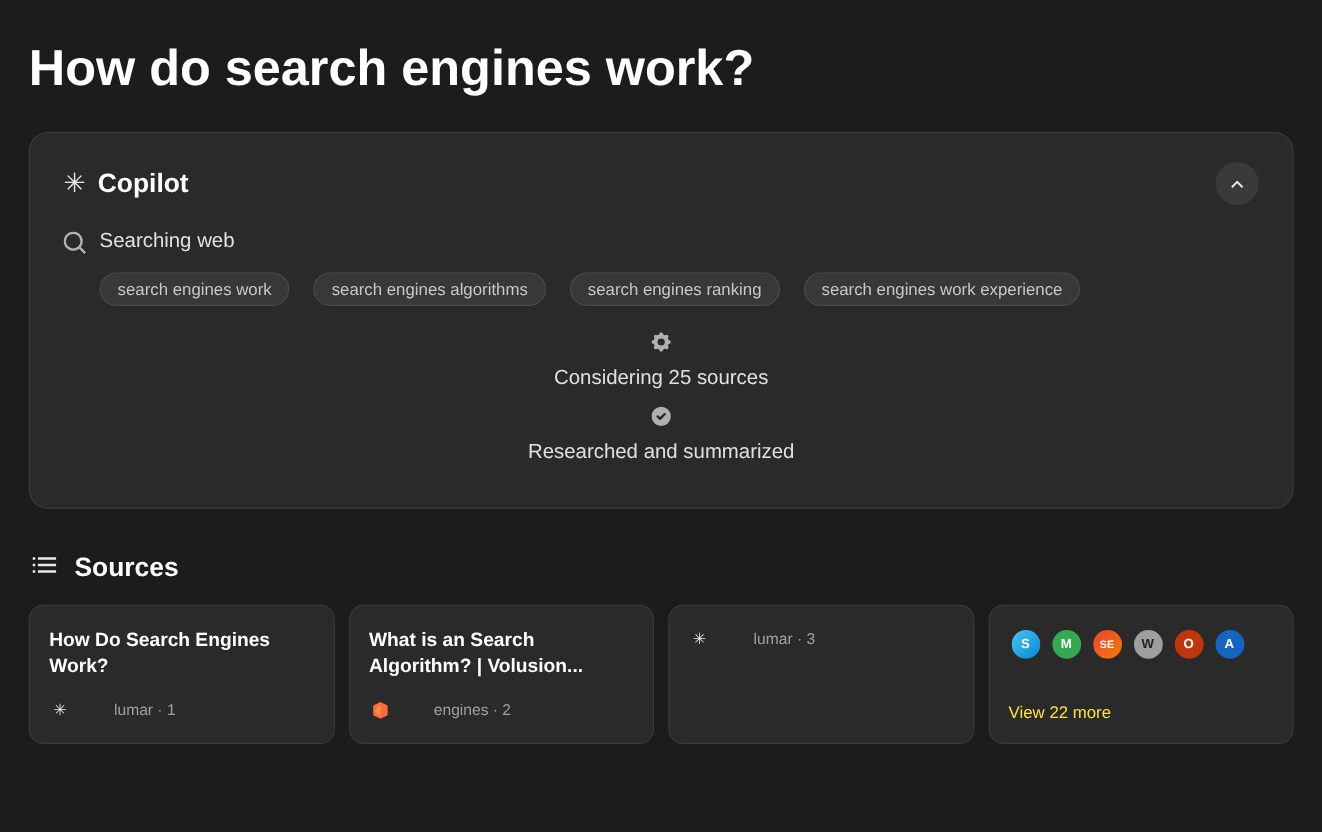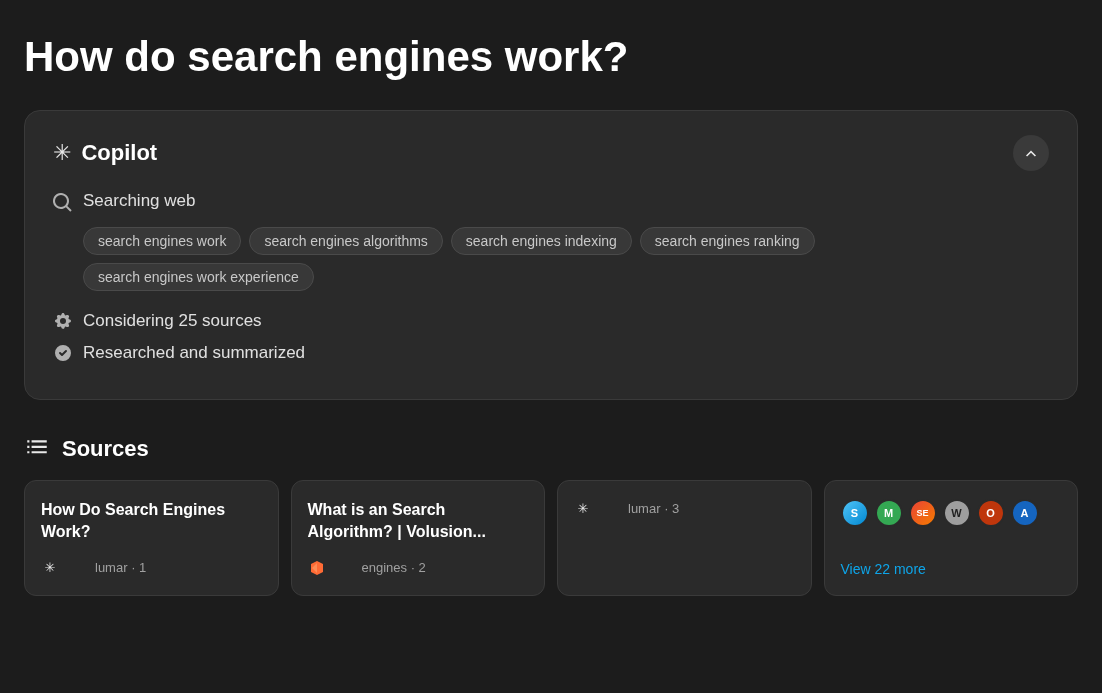--- a/index.html
+++ b/index.html
@@ -79,40 +79,41 @@
 
     .searching-text {
       font-size: 17px;
       color: #e0e0e0;
       font-weight: 500;
     }
 
     .tags-container {
       display: flex;
       flex-wrap: wrap;
-      gap: 8px;
+      gap: 20px;
       margin-left: 30px;
       margin-bottom: 20px;
     }
 
     .tag {
       background-color: #383838;
       border: 1px solid #4a4a4a;
       border-radius: 20px;
       padding: 5px 14px;
       font-size: 14px;
       color: #c8c8c8;
       cursor: pointer;
     }
 
     .status-row {
       display: flex;
       align-items: center;
       gap: 10px;
       margin-bottom: 12px;
+      flex-direction: column;
     }
 
     .status-icon {
       width: 20px;
       height: 20px;
       color: #b0b0b0;
       flex-shrink: 0;
     }
 
     .status-text {
@@ -203,21 +204,21 @@
       display: flex;
       align-items: center;
       justify-content: center;
       font-size: 11px;
       font-weight: bold;
       color: white;
     }
 
     .view-more-text {
       font-size: 14px;
-      color: #0ea5e9;
+      color: #fde047;
       font-weight: 500;
     }
   </style>
 </head>
 <body>
 
 <h1 class="page-title">How do search engines work?</h1>
 
 <div class="copilot-card">
   <div class="copilot-header">
@@ -235,21 +236,20 @@
   <div class="searching-row">
     <svg class="search-icon-sm" viewBox="0 0 20 20" fill="currentColor">
       <path fill-rule="evenodd" d="M12.9 14.32a8 8 0 111.41-1.41l4.38 4.37-1.41 1.42-4.38-4.38zM8 14A6 6 0 108 2a6 6 0 000 12z" clip-rule="evenodd"></path>
     </svg>
     <span class="searching-text">Searching web</span>
   </div>
 
   <div class="tags-container">
     <span class="tag">search engines work</span>
     <span class="tag">search engines algorithms</span>
-    <span class="tag">search engines indexing</span>
     <span class="tag">search engines ranking</span>
     <span class="tag">search engines work experience</span>
   </div>
 
   <div class="status-row">
     <svg class="status-icon" viewBox="0 0 20 20" fill="currentColor">
       <path fill-rule="evenodd" d="M11.49 3.17c-.38-1.56-2.6-1.56-2.98 0a1.532 1.532 0 01-2.286.948c-1.372-.836-2.942.734-2.106 2.106.54.886.061 2.042-.947 2.287-1.561.379-1.561 2.6 0 2.978a1.532 1.532 0 01.947 2.287c-.836 1.372.734 2.942 2.106 2.106a1.532 1.532 0 012.287.947c.379 1.561 2.6 1.561 2.978 0a1.533 1.533 0 012.287-.947c1.372.836 2.942-.734 2.106-2.106a1.533 1.533 0 01.947-2.287c1.561-.379 1.561-2.6 0-2.978a1.532 1.532 0 01-.947-2.287c.836-1.372-.734-2.942-2.106-2.106a1.532 1.532 0 01-2.287-.947zM10 13a3 3 0 100-6 3 3 0 000 6z" clip-rule="evenodd"></path>
     </svg>
     <span class="status-text">Considering 25 sources</span>
   </div>

